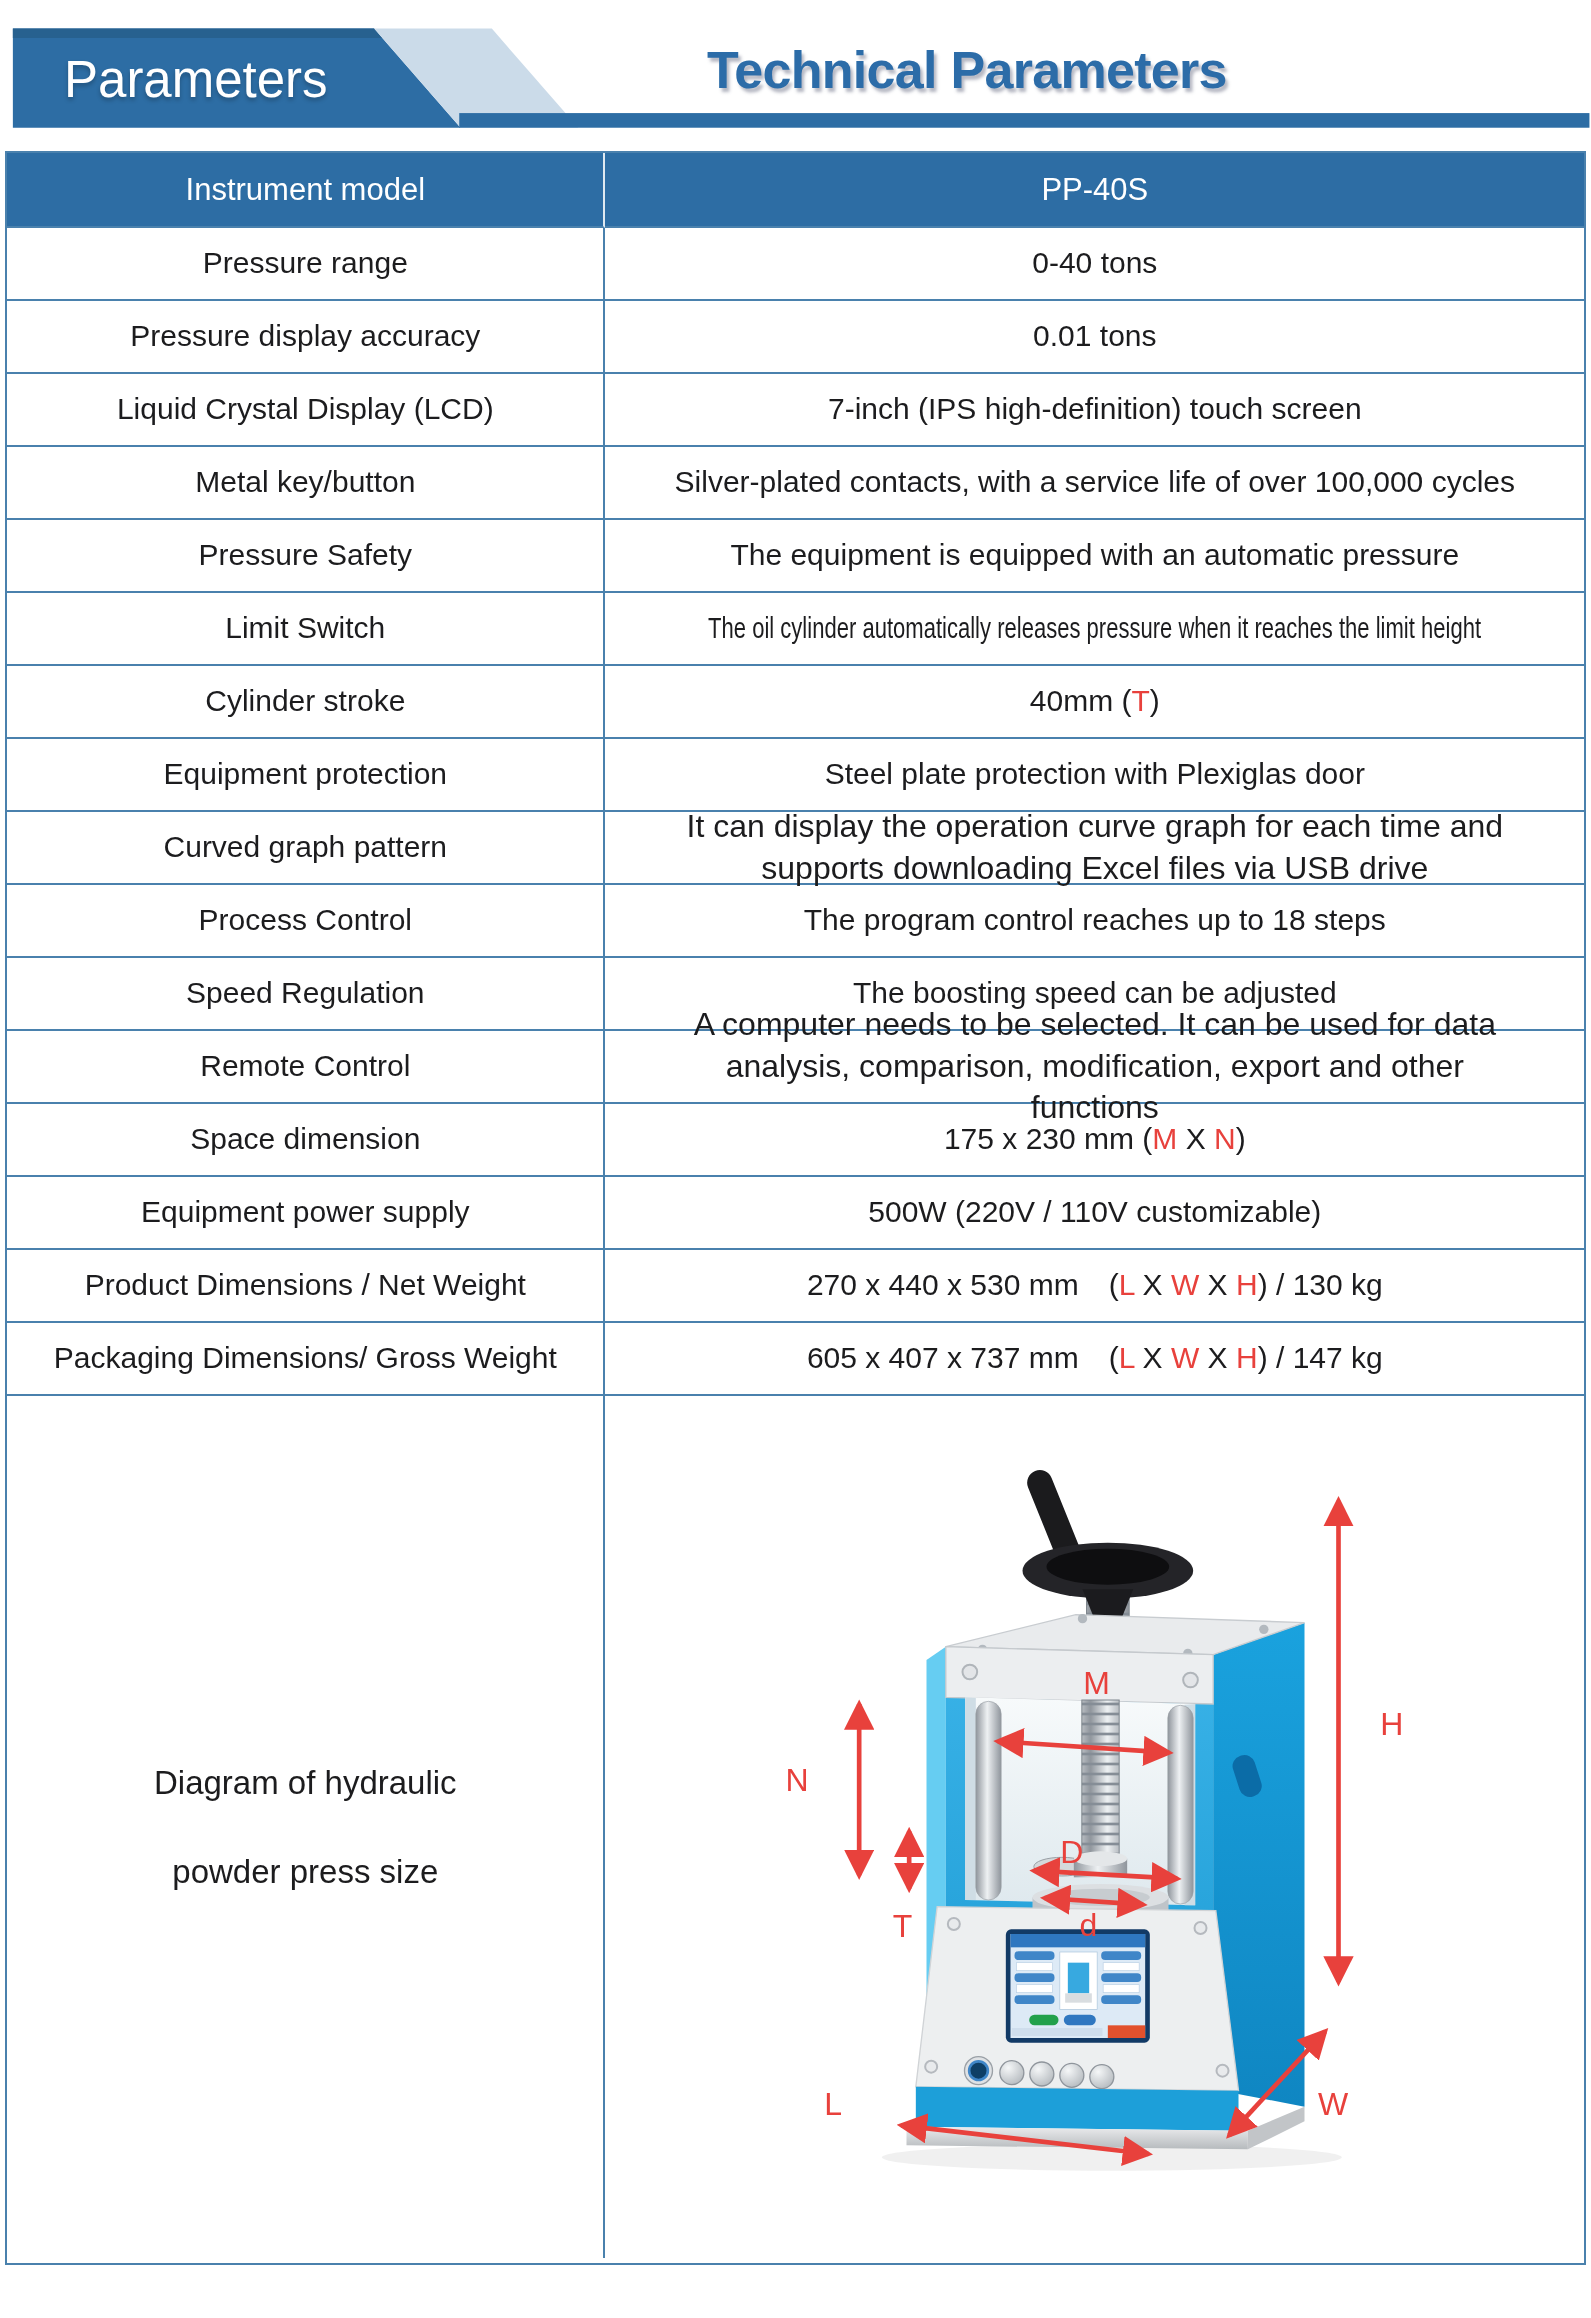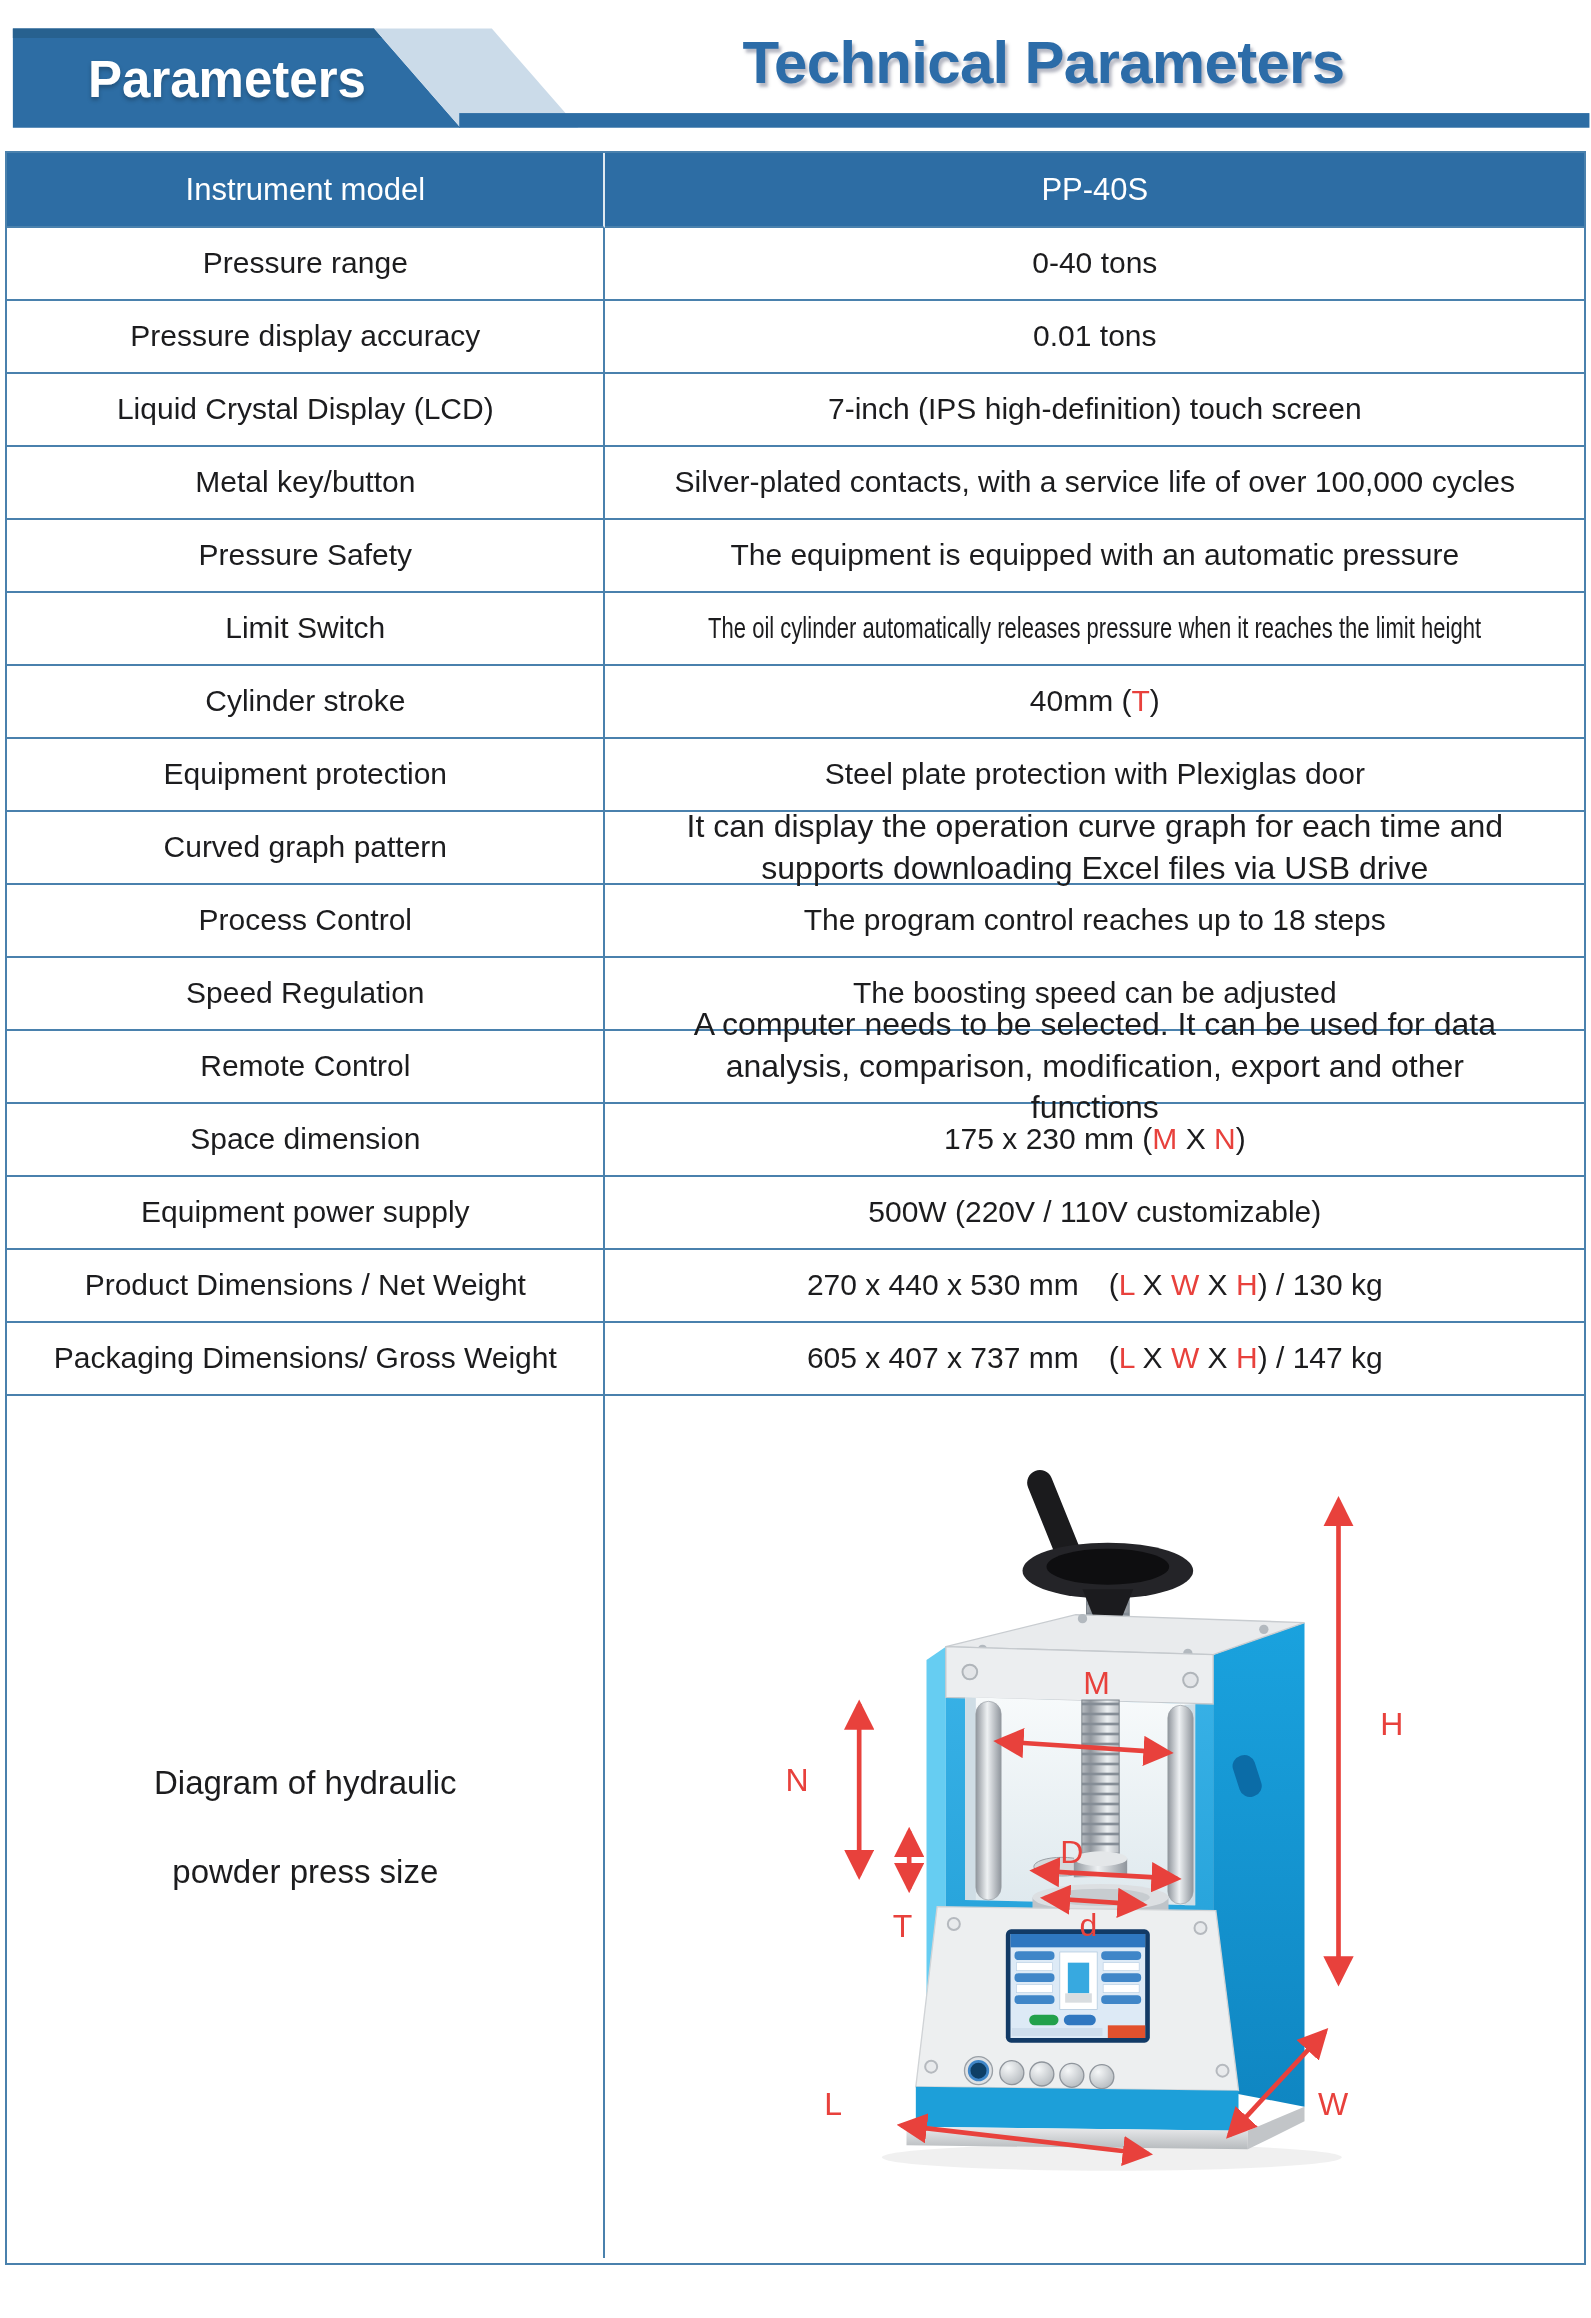--- a/index.html
+++ b/index.html
@@ -1,25 +1,25 @@
 <!DOCTYPE html>
 <html style="--blue: #2d6da4; --title-blue: #2c6ca8; --tbl-border: #4a81ad; --txt: #1c1c1e; --red: #e8413c;font-size:10.7px"><head>
 <meta charset="utf-8">
 <style>
   html,body{margin:0;padding:0;background:#ffffff;}
   body{width:1591px;height:2319px;position:relative;font-family:"Liberation Sans",sans-serif;overflow:hidden;}
 
   
   .hdr{position:absolute;left:0;top:0;width:1591px;height:153px;}
   .hdr svg{position:absolute;left:0;top:0;}
-  .tag-label{position:absolute;left:88px;top:39px;width:293px;height:80px;
-    display:flex;align-items:center;color:#fff;font-size:51px;font-weight:bold;letter-spacing:0;
+  .tag-label{position:absolute;left:64px;top:39px;width:293px;height:80px;
+    display:flex;align-items:center;color:#fff;font-size:51px;font-weight:normal;letter-spacing:0;
     text-shadow:0 2.7px 4px rgba(0,0,0,.25);}
-  .page-title{position:absolute;left:707px;top:28px;width:673px;text-align:center;
-    font-size:60px;font-weight:bold;letter-spacing:-0.7px;color:var(--title-blue);
+  .page-title{position:absolute;left:707px;top:40px;width:673px;
+    font-size:52px;font-weight:bold;letter-spacing:-0.7px;color:var(--title-blue);
     text-shadow:2.7px 4px 3.3px rgba(90,95,120,.45);}
 
   
   .spec-table{position:absolute;left:5.3px;top:151px;width:1581px;height:2114px;
     box-sizing:border-box;border:2px solid var(--tbl-border);
     display:grid;grid-template-columns:598px 979px;
     grid-template-rows:75px repeat(16,73px) 862px;}
   .cell{box-sizing:border-box;border-bottom:2px solid var(--tbl-border);
     display:flex;align-items:center;justify-content:center;text-align:center;
     color:var(--txt);font-size:30px;line-height:1.15;padding:0 0;}

